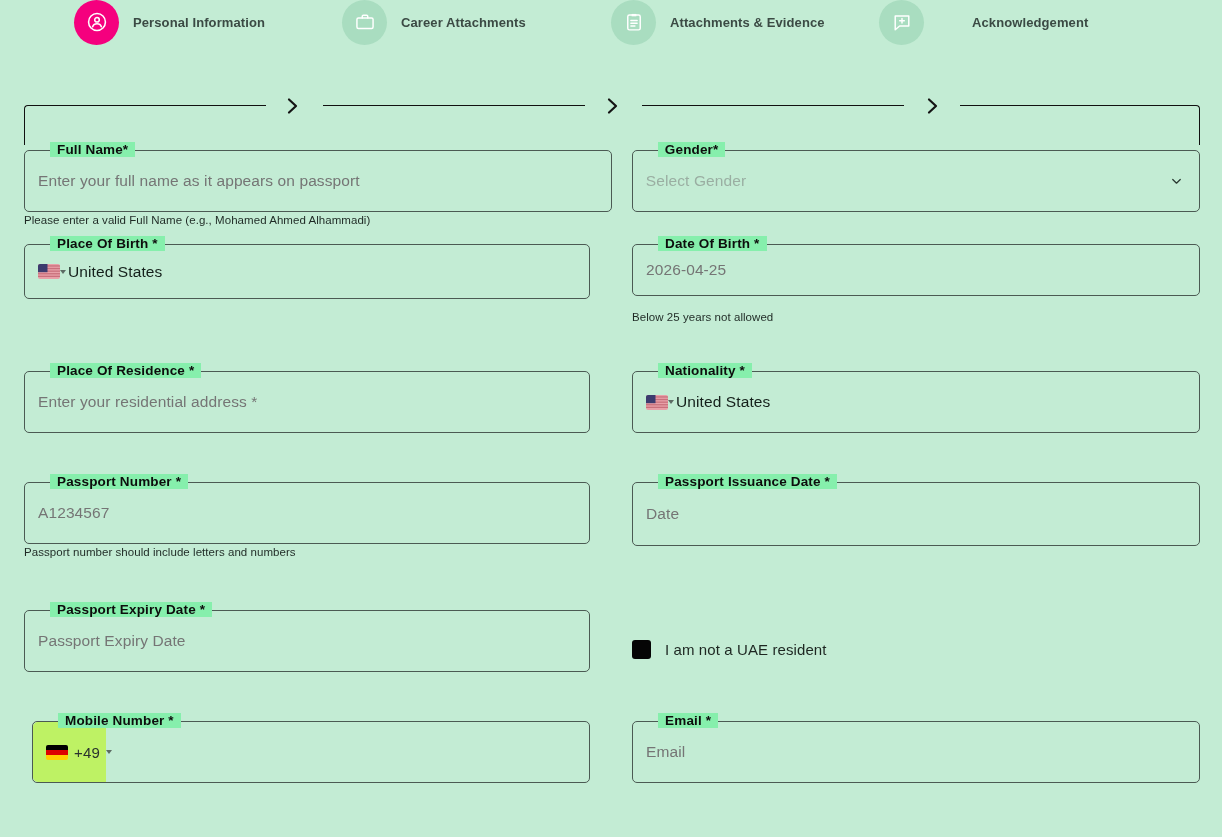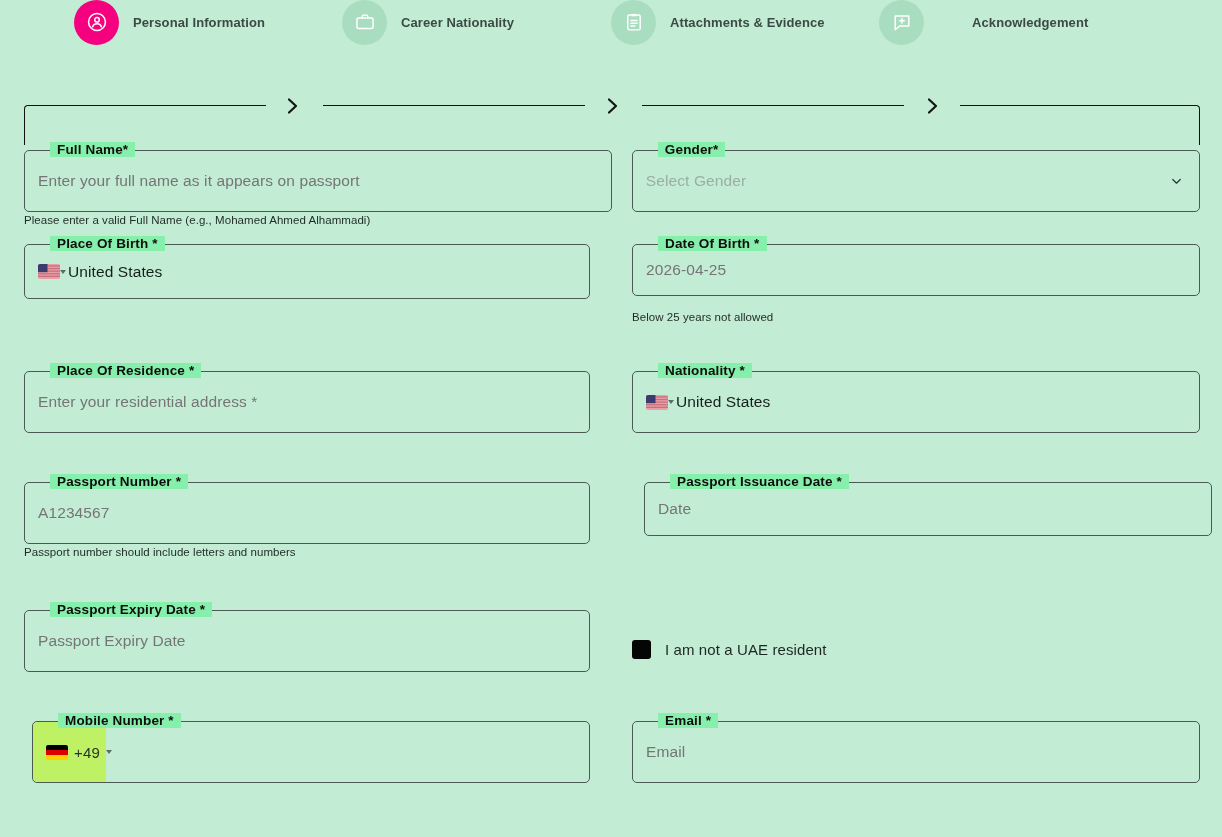--- a/index.html
+++ b/index.html
@@ -263,21 +263,21 @@
     <span class="step-label">Personal Information</span>
   </div>
 
   <div class="step" style="left:342px;">
     <div class="step-icon">
       <svg width="22" height="22" viewBox="0 0 24 24" fill="none" stroke="#ffffff" stroke-width="1.6">
         <rect x="3.2" y="7.6" width="17.6" height="11.4" rx="1.6"></rect>
         <path d="M9 7.6V5.8c0-0.7 0.5-1.2 1.2-1.2h3.6c0.7 0 1.2 0.5 1.2 1.2v1.8" stroke-linecap="round"></path>
       </svg>
     </div>
-    <span class="step-label">Career Nationality</span>
+    <span class="step-label">Career Attachments</span>
   </div>
 
   <div class="step" style="left:611px;">
     <div class="step-icon">
       <svg width="22" height="22" viewBox="0 0 24 24" fill="none" stroke="#ffffff" stroke-width="1.6">
         <rect x="5.2" y="4.4" width="13.6" height="16.2" rx="1.8"></rect>
         <path d="M9.4 3.2h5.2v2.6H9.4z" fill="#ffffff" stroke="none"></path>
         <path d="M8.6 10.4h6.8M8.6 13.4h6.8M8.6 16.4h4.4" stroke-linecap="round"></path>
       </svg>
     </div>
@@ -419,21 +419,21 @@
     <div class="col left" style="width:576px;">
       <div class="field" style="height:62px;">
         <div class="field-outline"></div>
         <span class="field-legend">Passport Number *</span>
         <input class="field-control" type="text" value="" placeholder="A1234567" style="">
       </div>
       <div class="helper">Passport number should include letters and numbers</div>
     </div>
 
     <div class="col right" style="width:578px; margin-left:42px;">
-      <div class="field" style="height:54px;margin-left:12px;">
+      <div class="field" style="height:64px;">
         <div class="field-outline"></div>
         <span class="field-legend">Passport Issuance Date *</span>
         <input class="field-control" type="text" value="" placeholder="Date" style="">
       </div>
     </div>
   </div>
 
   <div class="row" style="height:111px;">
     <div class="col left" style="width:576px;">
       <div class="field" style="height:62px;">

